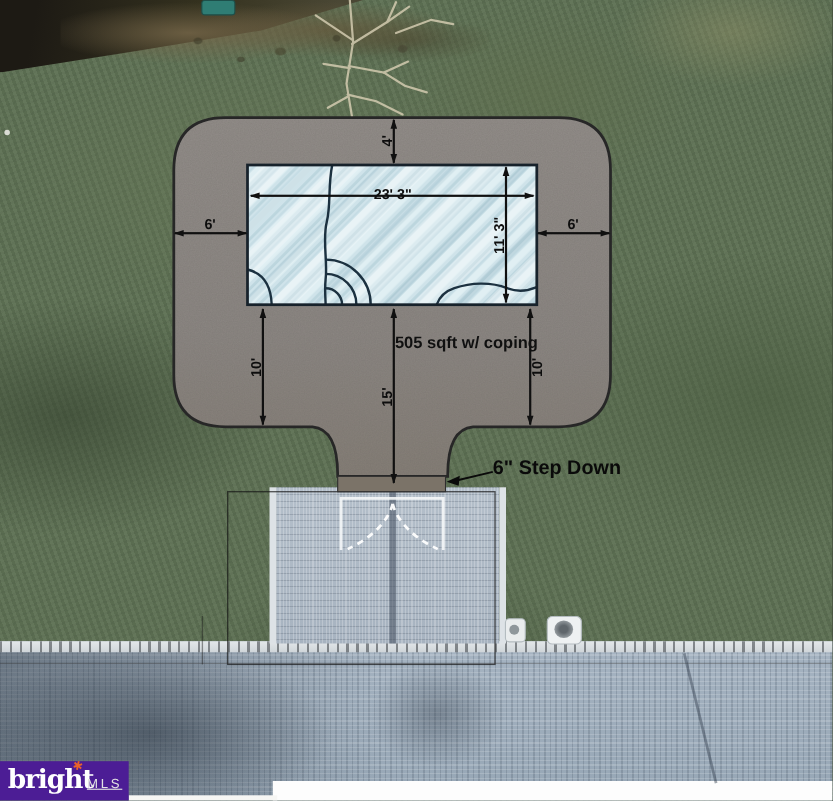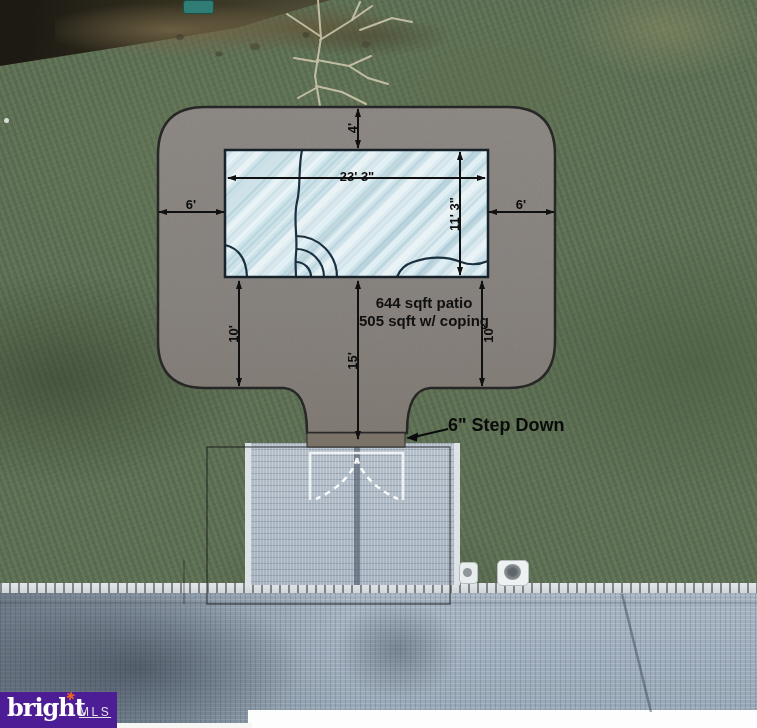--- a/index.html
+++ b/index.html
@@ -228,21 +228,20 @@
   <span class="dlabel rot" style="left:352px;top:128px">4'</span>
   <span class="dlabel" style="left:357px;top:176px">23' 3"</span>
   <span class="dlabel rot" style="left:454px;top:214px">11' 3"</span>
   <span class="dlabel" style="left:191px;top:204px">6'</span>
   <span class="dlabel" style="left:521px;top:204px">6'</span>
   <span class="dlabel rot" style="left:233px;top:334px">10'</span>
   <span class="dlabel rot" style="left:488px;top:334px">10'</span>
   <span class="dlabel rot" style="left:352px;top:361px">15'</span>
 
   <div class="area-note">
-    <div>644 sqft patio</div>
     <div>505 sqft w/ coping</div>
   </div>
   <div class="step-note">6" Step Down</div>
 
   <div class="wm">
     <span class="brand">bright</span>
     <span class="spark">✱</span>
     <span class="mls">MLS</span>
   </div>
 </div>

